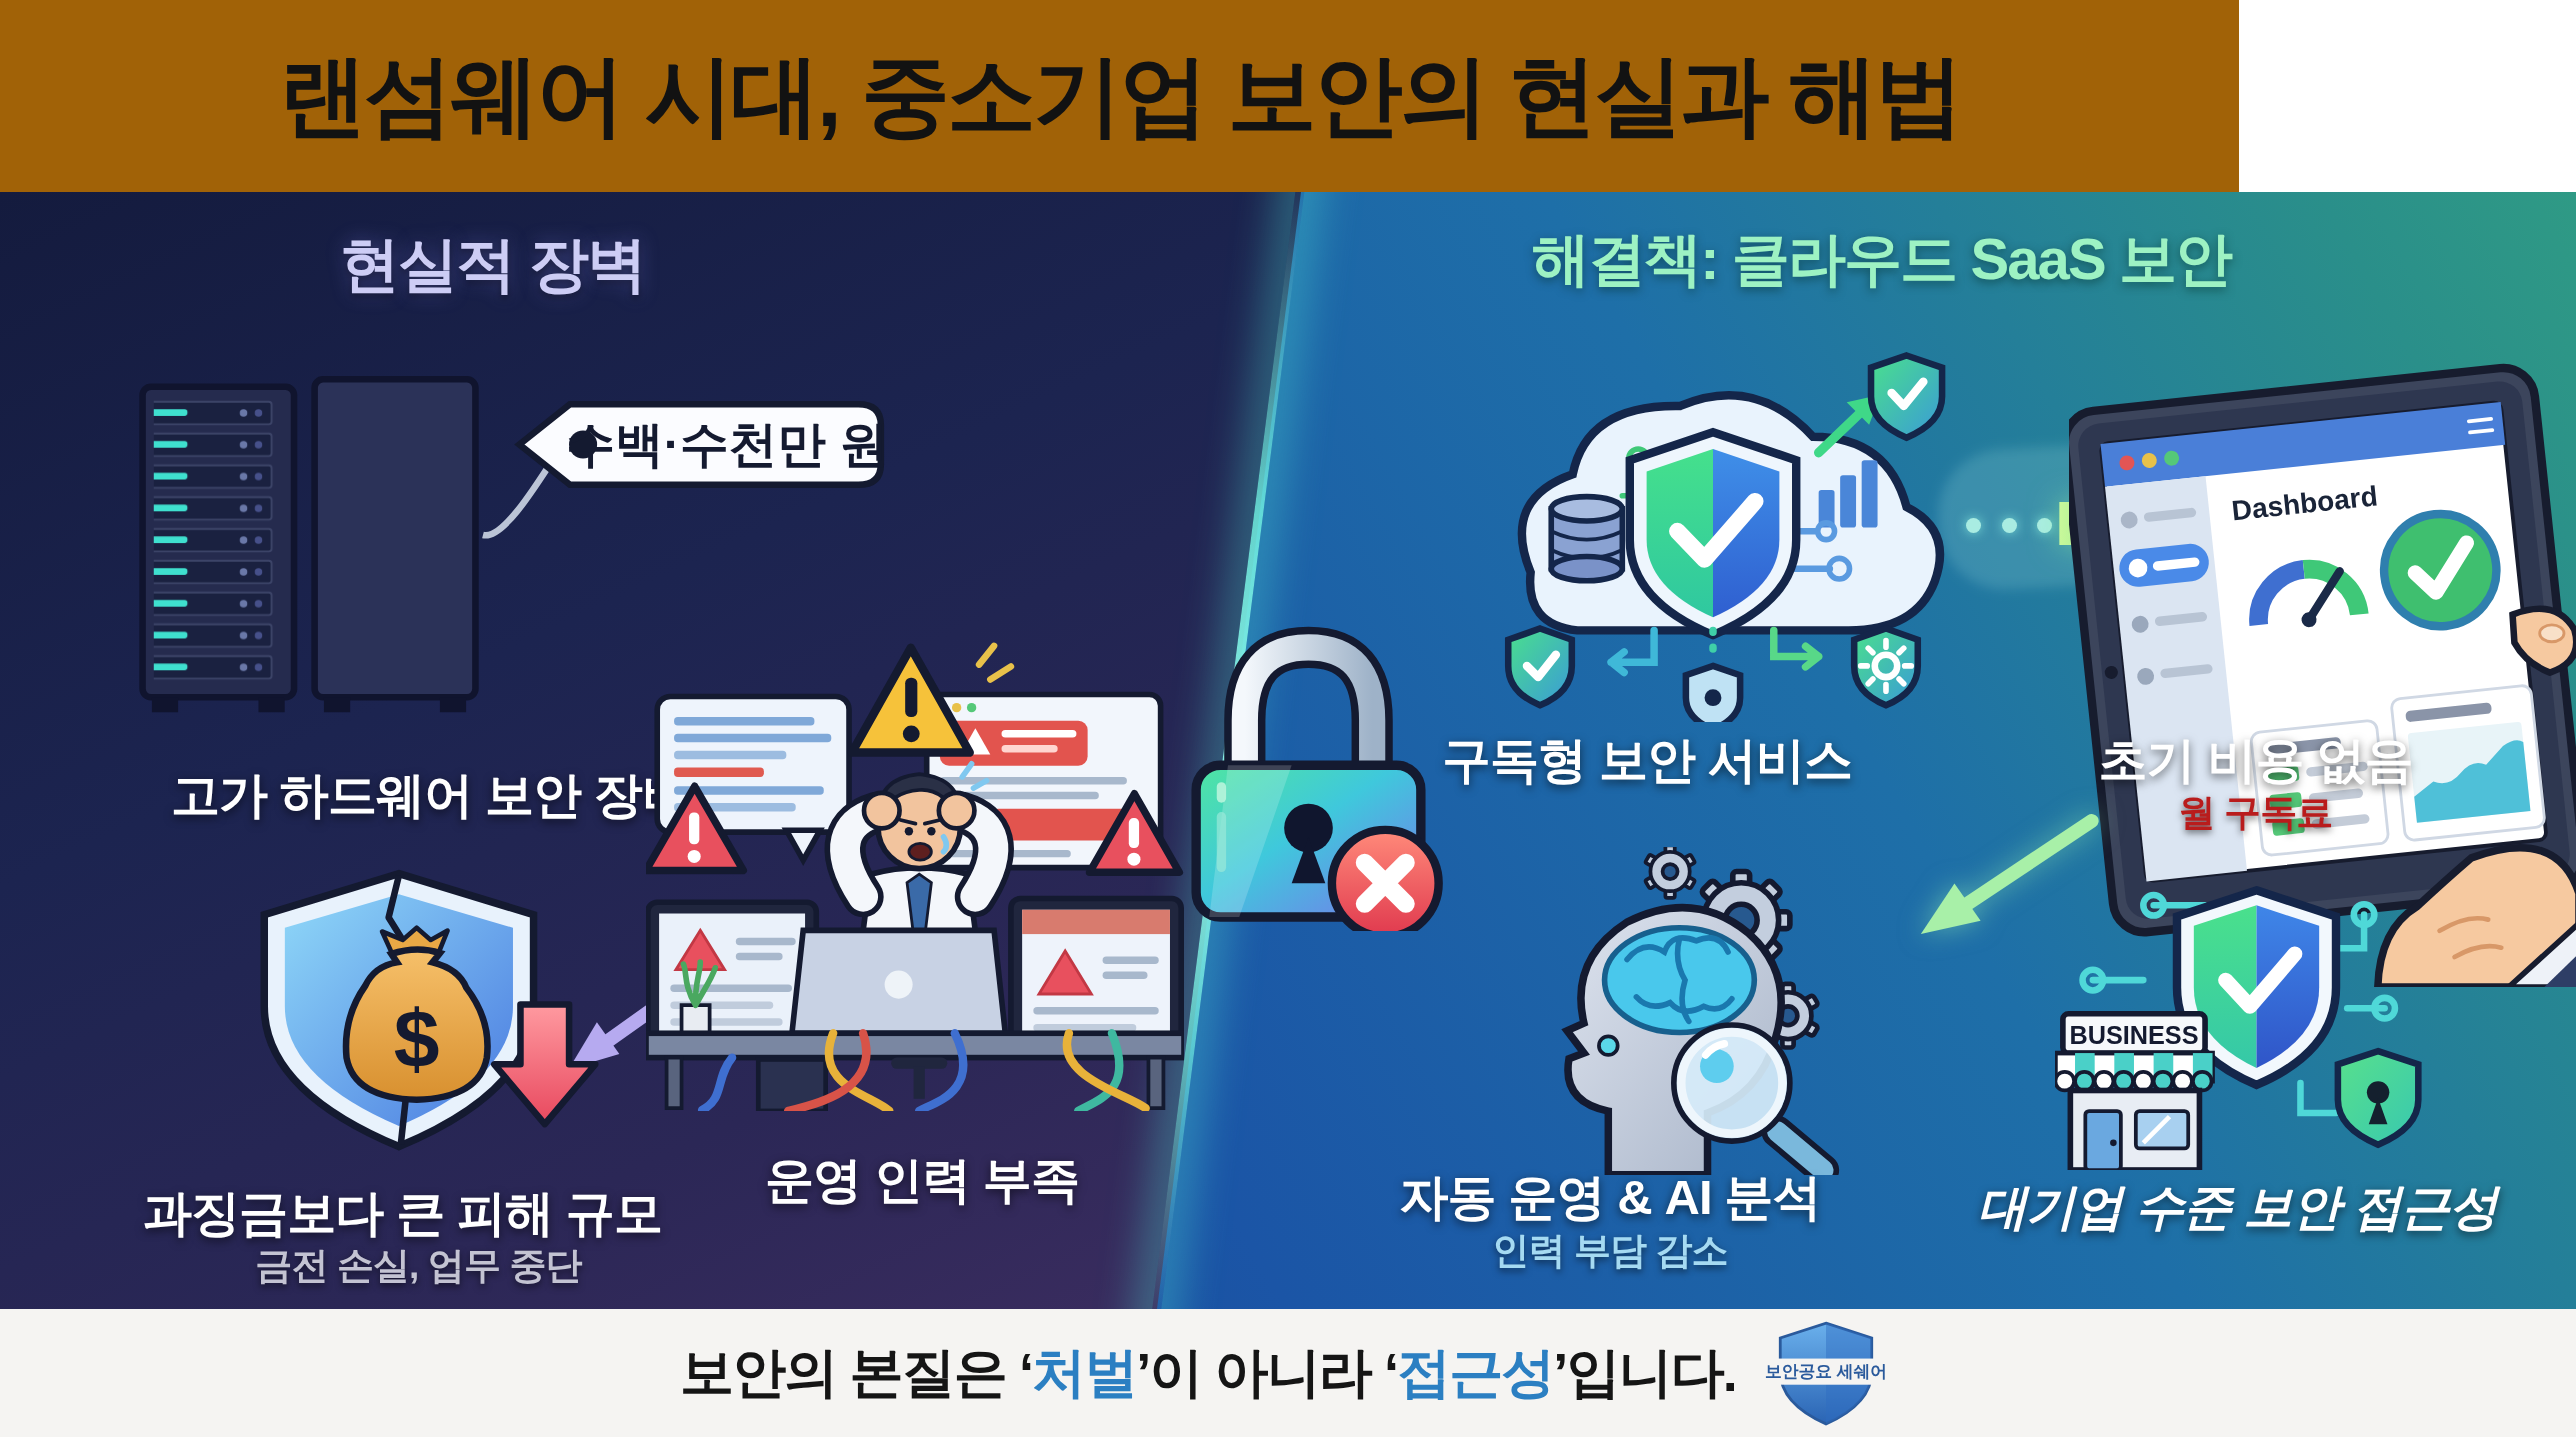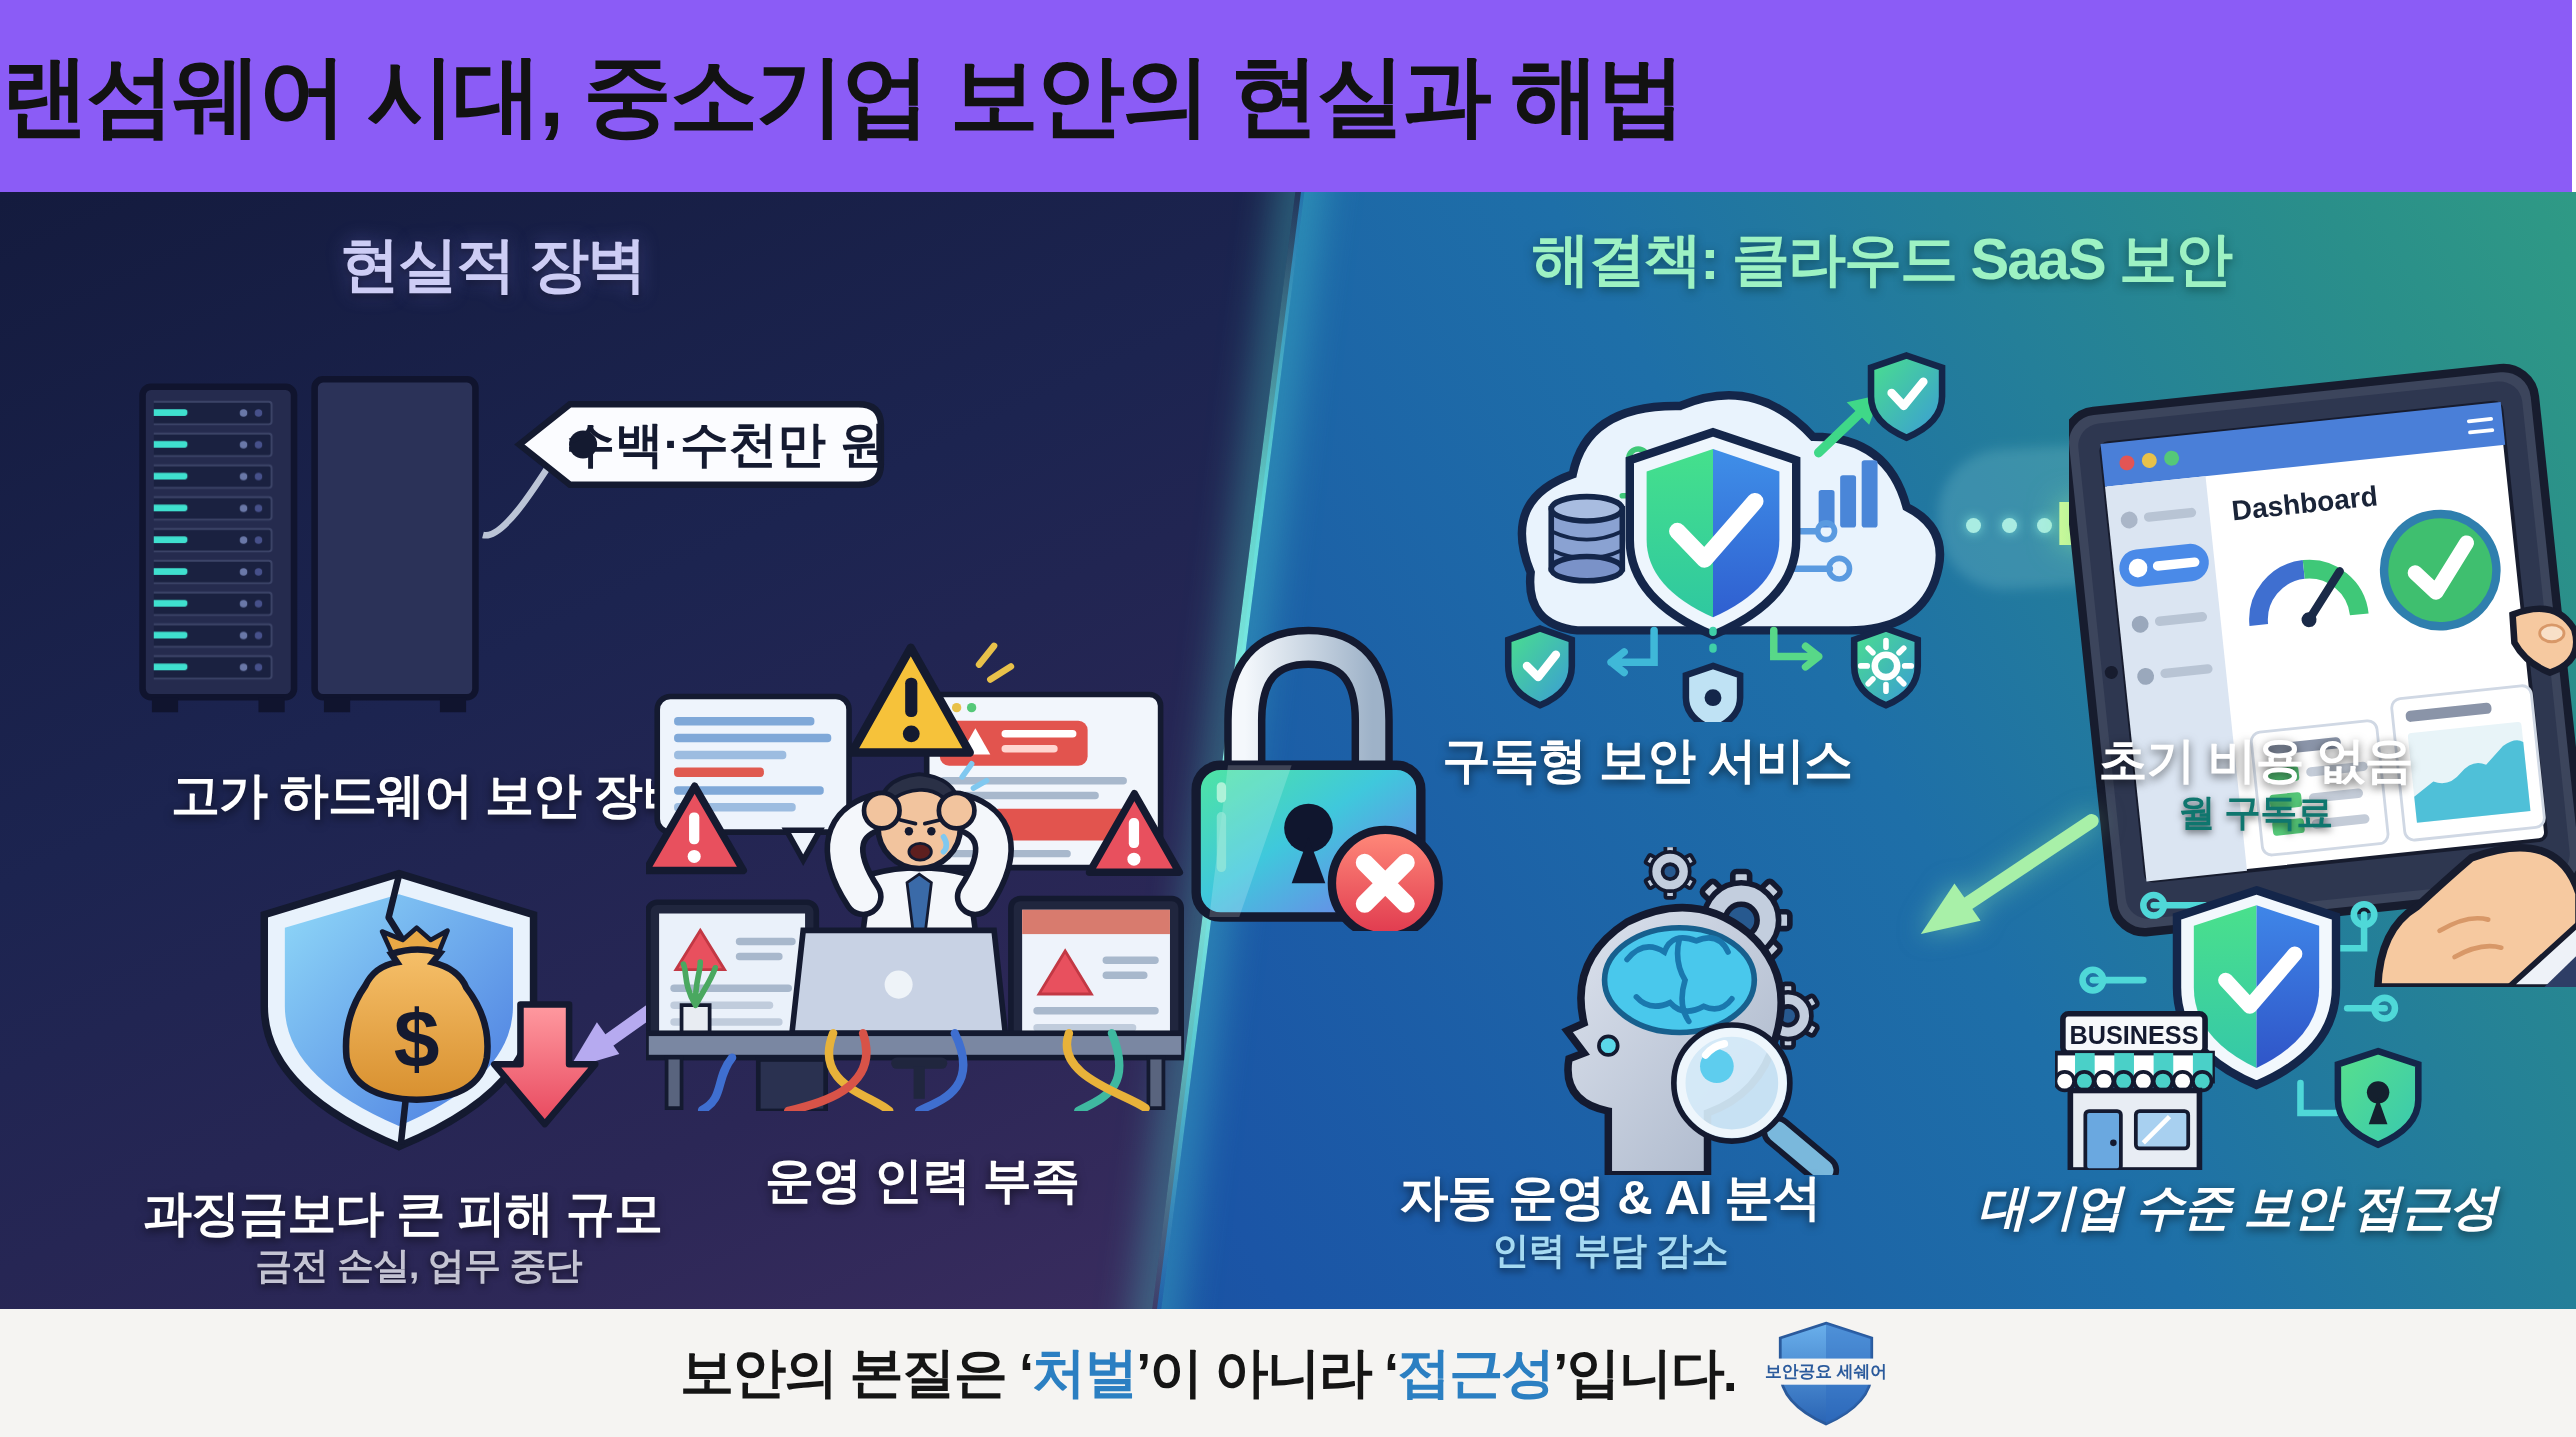--- a/index.html
+++ b/index.html
@@ -1,20 +1,20 @@
 <!DOCTYPE html>
 <html style="font-size:15px"><head>
 <meta charset="utf-8">
 <style>
   html,body{margin:0;padding:0;background:#222;}
   #canvas{position:relative;width:2576px;height:1438px;overflow:hidden;background:#ffffff;
           font-family:"Liberation Sans","DejaVu Sans",sans-serif;}
   .abs{position:absolute;}
   
-  .top-banner{left:0;top:0;width:2572px;height:192px;background:#8b5cf6;display:flex;align-items:center;justify-content:flex-start;}
+  .top-banner{left:0;top:0;width:2239px;height:192px;background:#a16207;display:flex;align-items:center;justify-content:center;}
   .title{font-size:89px;font-weight:900;color:#121212;letter-spacing:-2.8px;}
   .bottom-banner{left:0;top:1309px;width:2576px;height:129px;background:#f5f4f2;display:flex;align-items:center;justify-content:center;gap:20px;}
   .footer-text{font-size:54px;font-weight:900;color:#151515;letter-spacing:-1.9px;white-space:nowrap;}
   .footer-text .hl{color:#2b7fc2;}
   
   .stage-left{left:0;top:192px;width:2576px;height:1117px;
       background:linear-gradient(155deg,#141b3e 0%,#1c2450 30%,#2b2756 55%,#3f2e62 78%,#4b3468 100%);}
   .stage-right{left:0;top:192px;width:2576px;height:1117px;
       background:linear-gradient(60deg,#153f8c 0%,#1b55a6 40%,#1e6fa8 68%,#2a8f8a 92%,#2f9a85 100%);
       clip-path:polygon(1301px 0px,2576px 0px,2576px 1117px,1157px 1117px);}
@@ -410,21 +410,21 @@
       <path d="M430,562 Q522,528 545,600 L545,700 L330,700 Q332,638 372,614 Q402,586 430,562 Z" fill="#f6c9a0" stroke="#171c2e" stroke-width="8"></path>
       <path d="M396,640 q30,-18 52,-12 M412,668 q28,-16 50,-10" fill="none" stroke="#d89868" stroke-width="5" stroke-linecap="round"></path>
       <path d="M474,302 Q520,284 540,318 Q550,352 514,364 Q488,354 476,332 Z" fill="#f6c9a0" stroke="#171c2e" stroke-width="7"></path>
       <ellipse cx="516" cy="322" rx="13" ry="9" fill="#f8e0c8" stroke="#d89868" stroke-width="3"></ellipse>
       <path d="M470,700 L545,632 L545,700 Z" fill="#eef2f8" stroke="#171c2e" stroke-width="6"></path>
       <path d="M508,700 L545,664 L545,700 Z" fill="#2e3e66"></path>
     </g>
   </svg>
 
   <div class="abs lbl" style="left:1984px;top:728px;width:543px;">초기 비용 없음</div>
-  <div class="abs sub" style="left:1984px;top:788px;width:543px;color:#0f766e;">월 구독료</div>
+  <div class="abs sub" style="left:1984px;top:788px;width:543px;color:#b91c1c;">월 구독료</div>
 
   <svg class="abs arrow-dl" style="left:1900px;top:807px;" width="206" height="140" viewBox="0 0 220 150">
     <path d="M205,15 L70,105" stroke="#a8f0a8" stroke-width="15" stroke-linecap="round"></path>
     <polygon points="22,136 86,122 58,82" fill="#a8f0a8"></polygon>
   </svg>
 
   <svg class="abs" style="left:1496px;top:847px;" width="365" height="328" viewBox="0 0 390 350">
     <defs>
       <linearGradient id="headG" x1="0" y1="0" x2="1" y2="1">
         <stop offset="0" stop-color="#dde3ee"></stop>

